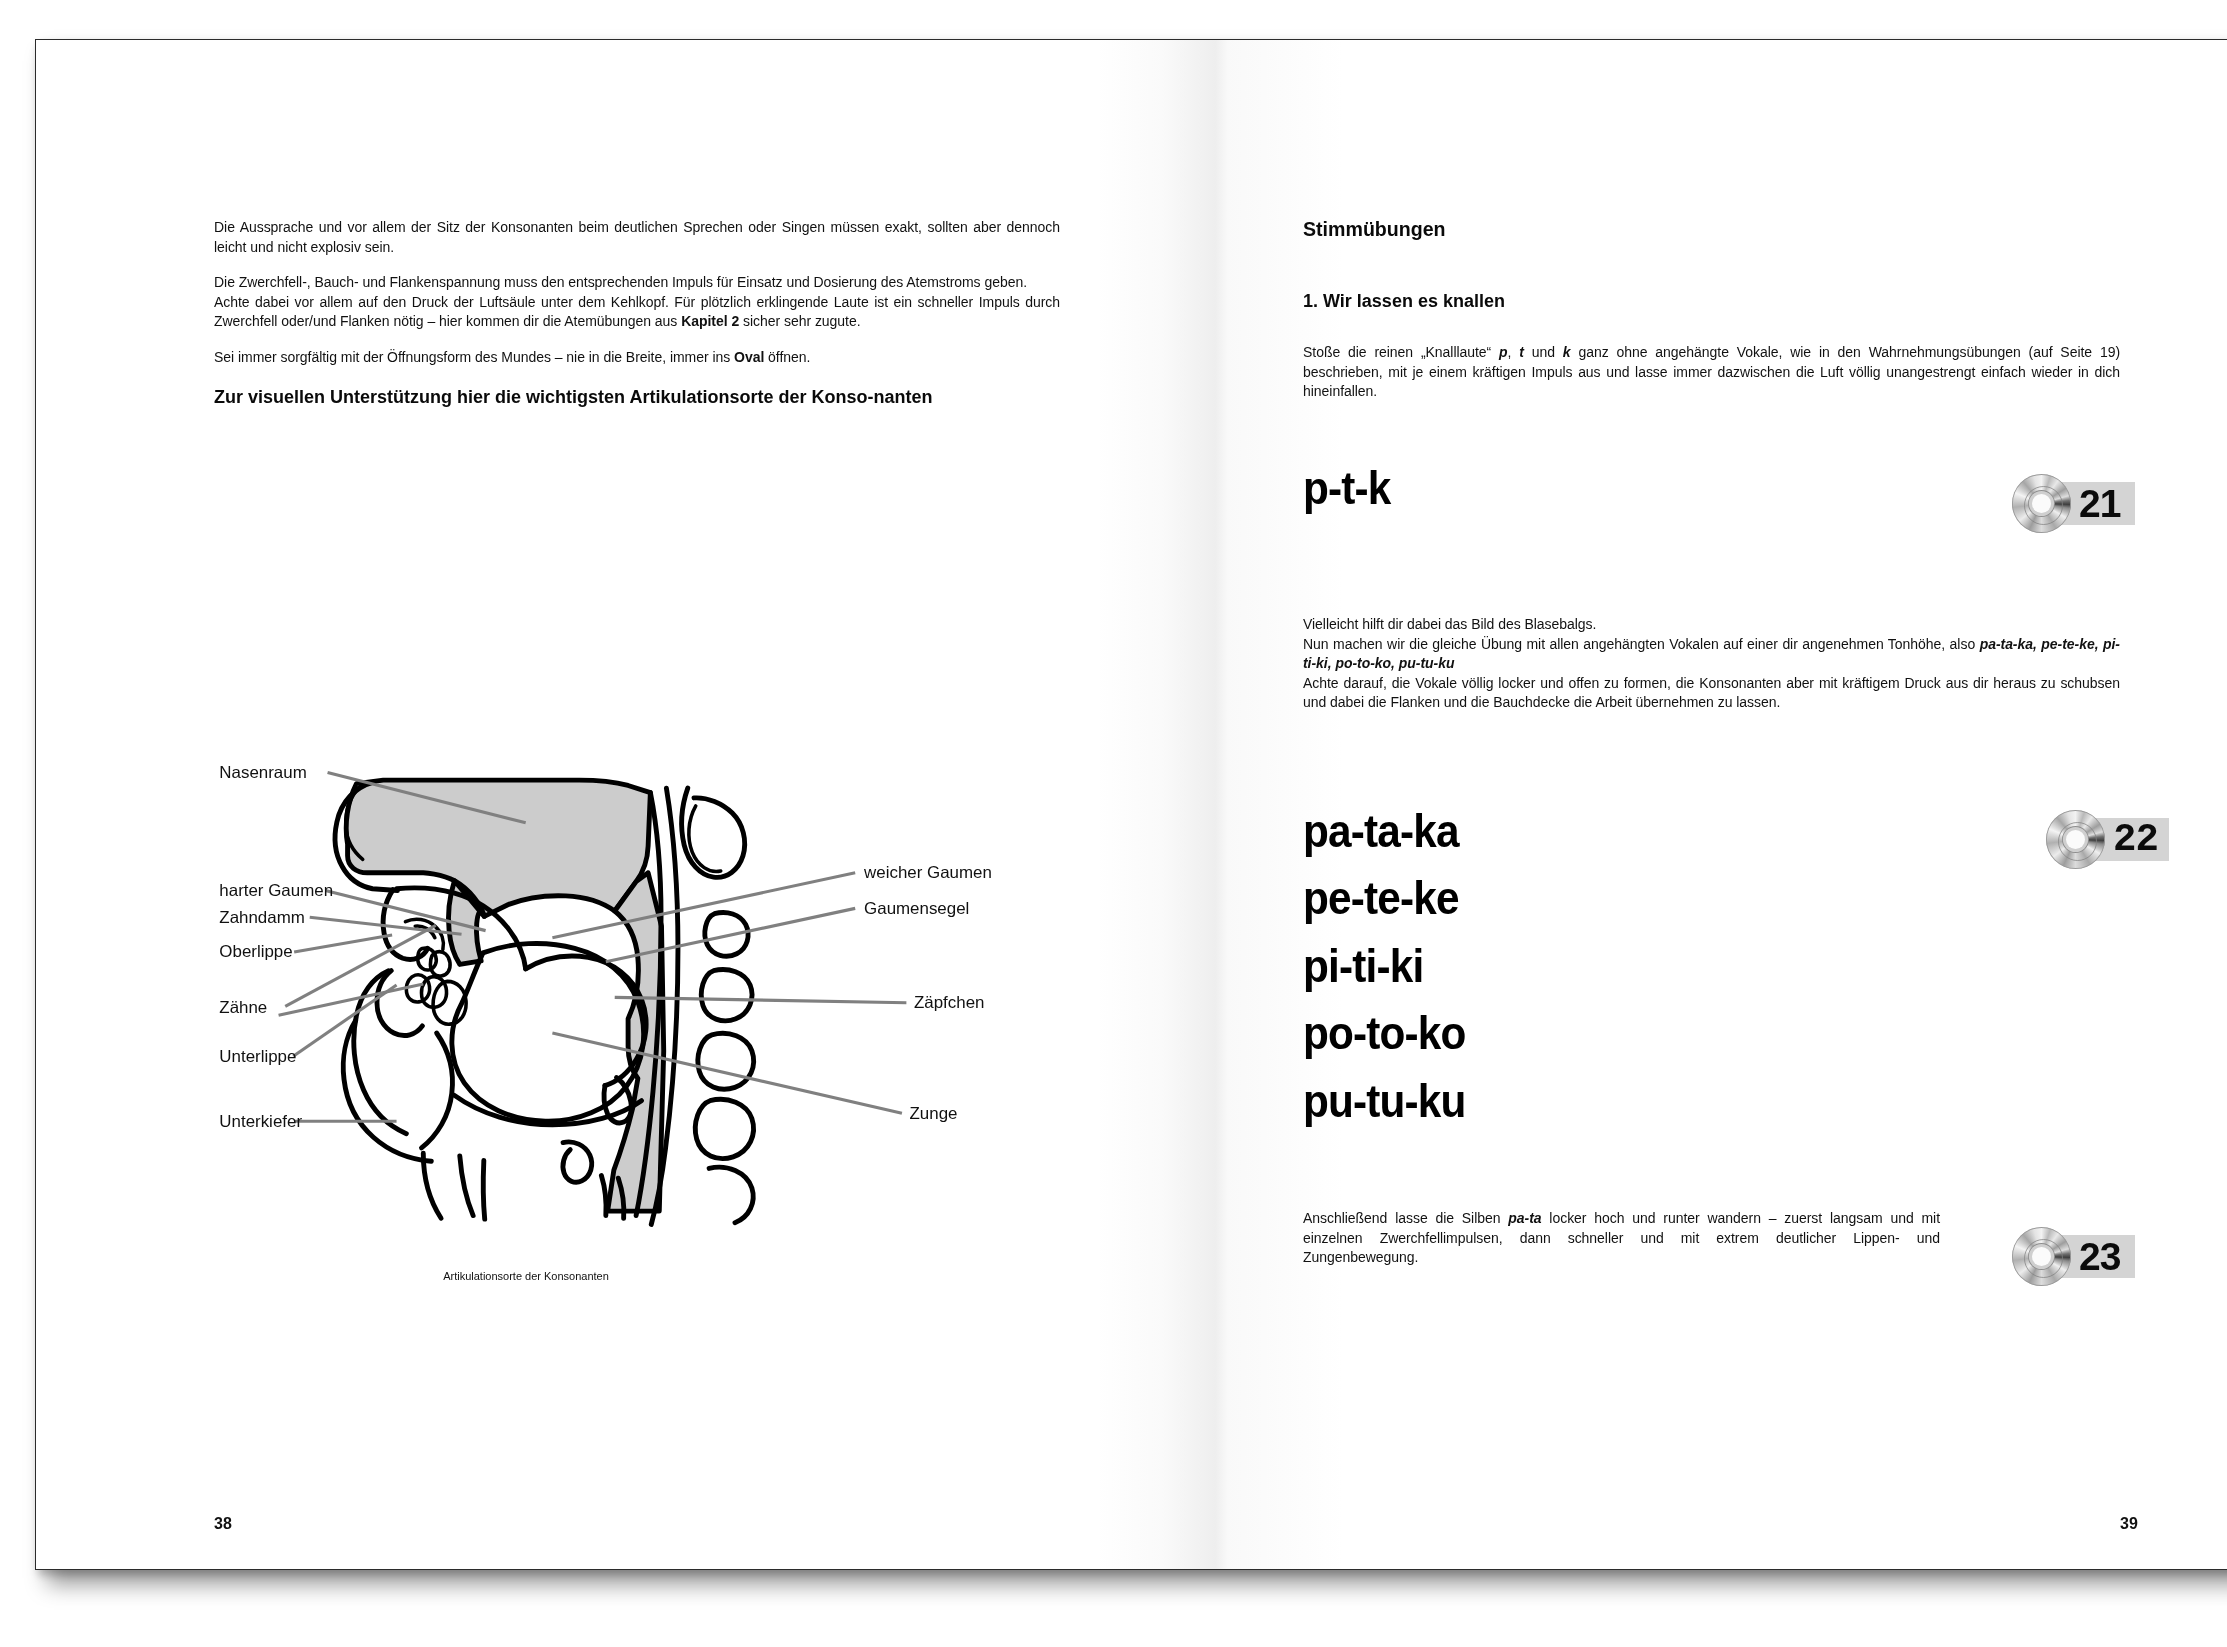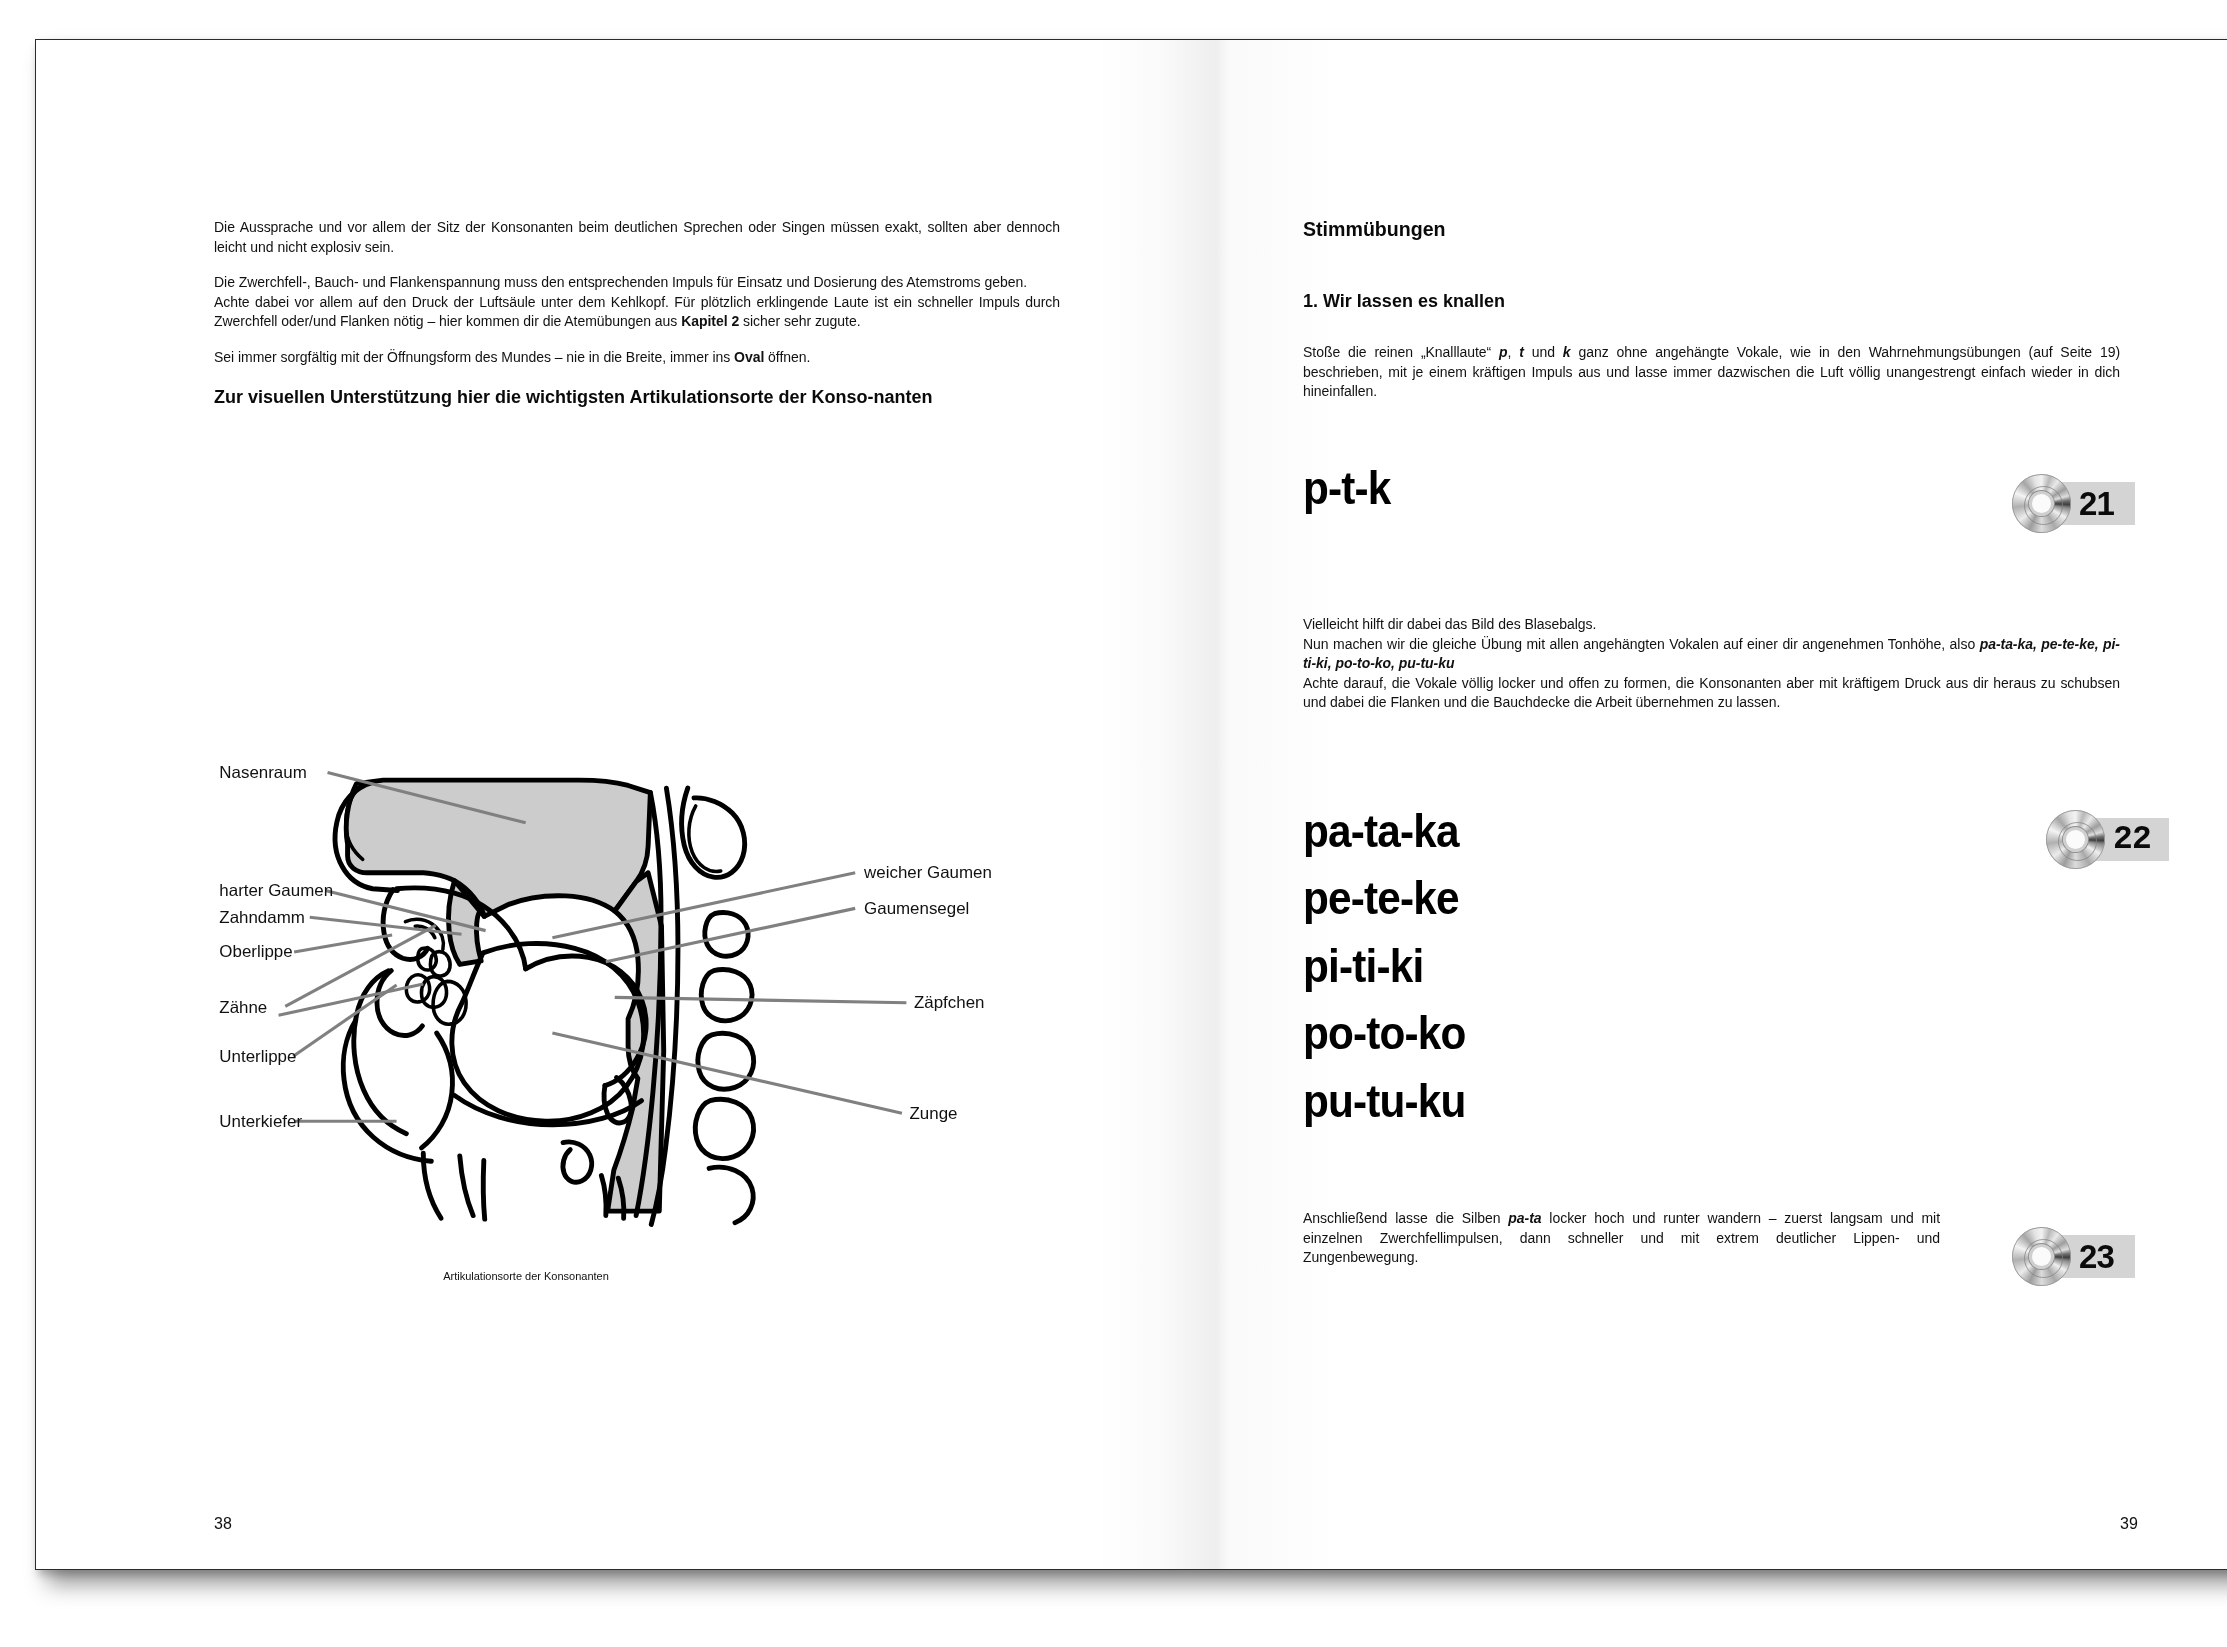--- a/index.html
+++ b/index.html
@@ -47,21 +47,21 @@
   i.bi{font-weight:700;font-style:italic;}
   .just{text-align:justify;}
 
   h3.subhead{
     margin:0;font-size:18px;font-weight:700;line-height:1.40;color:#0a0a0a;
   }
   h2.head{
     margin:0;font-size:19.6px;font-weight:700;line-height:1.3;color:#0a0a0a;
   }
 
-  .pagenum{position:absolute;font-size:16px;color:#111;}
+  .pagenum{position:absolute;font-size:16px;color:#111;font-weight:bold;}
 
   
   .bigword{
     font-size:46px;font-weight:700;line-height:1.0;color:#000;
     letter-spacing:-0.9px;font-stretch:condensed;
     transform:scaleX(.92);transform-origin:left center;
   }
   .syl-list .bigword{margin-bottom:21.4px;}
 
   
@@ -86,21 +86,21 @@
     width:19.6px;height:19.6px;margin:-9.8px 0 0 -9.8px;border-radius:50%;
     background:#fbfbfb;box-shadow:0 0 0 3.1px #cfcfcf, 0 0 0 4px #8e8e8e;
   }
   .cd-badge .disc .ring{
     position:absolute;left:50%;top:50%;width:37px;height:37px;
     margin:-18px 0 0 -18px;border-radius:50%;
     border:0.9px solid rgba(130,130,130,.75);
   }
   .cd-badge .num{
     position:absolute;left:67px;top:7.1px;width:52px;height:45px;
-    font-size:33px;font-weight:700;color:#0b0b0b;
+    font-size:39px;font-weight:700;color:#0b0b0b;
     display:flex;align-items:center;justify-content:flex-start;
     letter-spacing:-0.9px;
   }
 
   
   #anatomy{position:absolute;left:178px;top:699px;width:846px;height:499px;}
   #anatomy svg{width:100%;height:100%;display:block;}
   .fig-caption{
     position:absolute;left:178px;top:1230px;width:624px;
     text-align:center;font-size:11px;color:#111;

